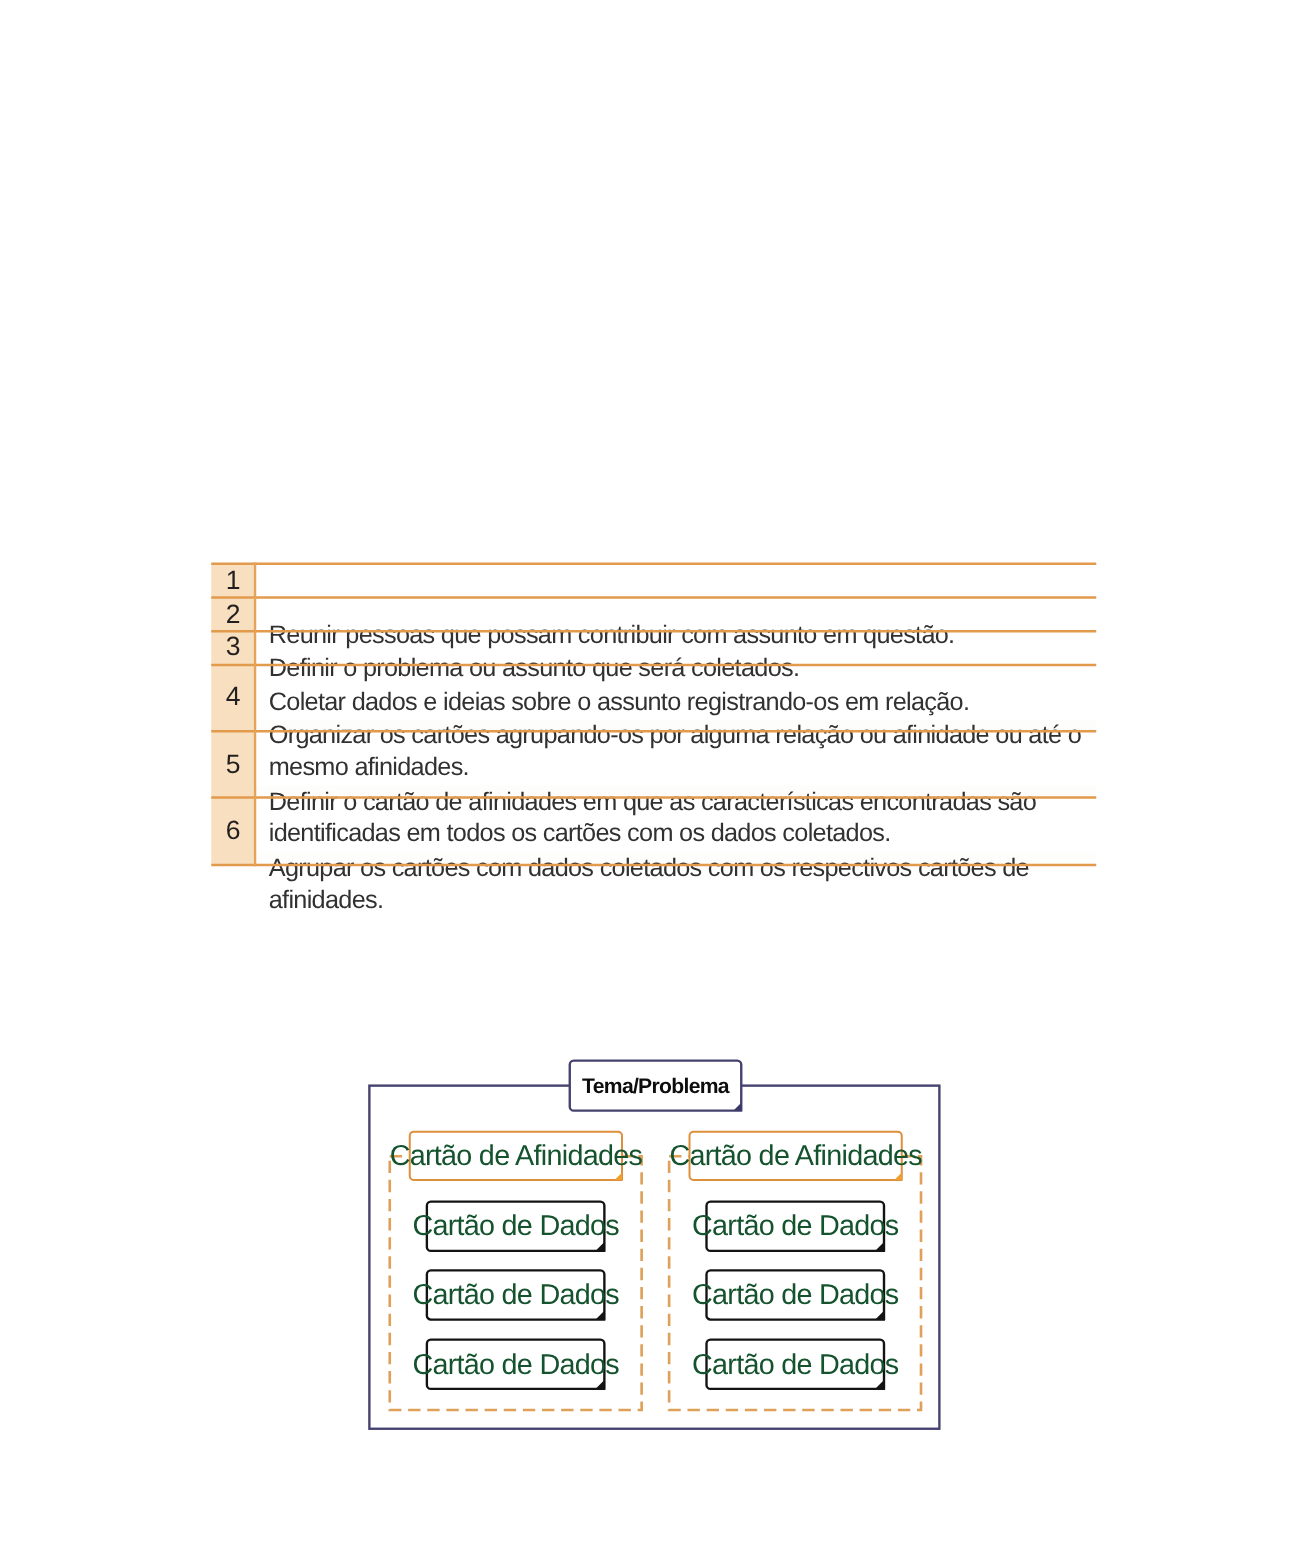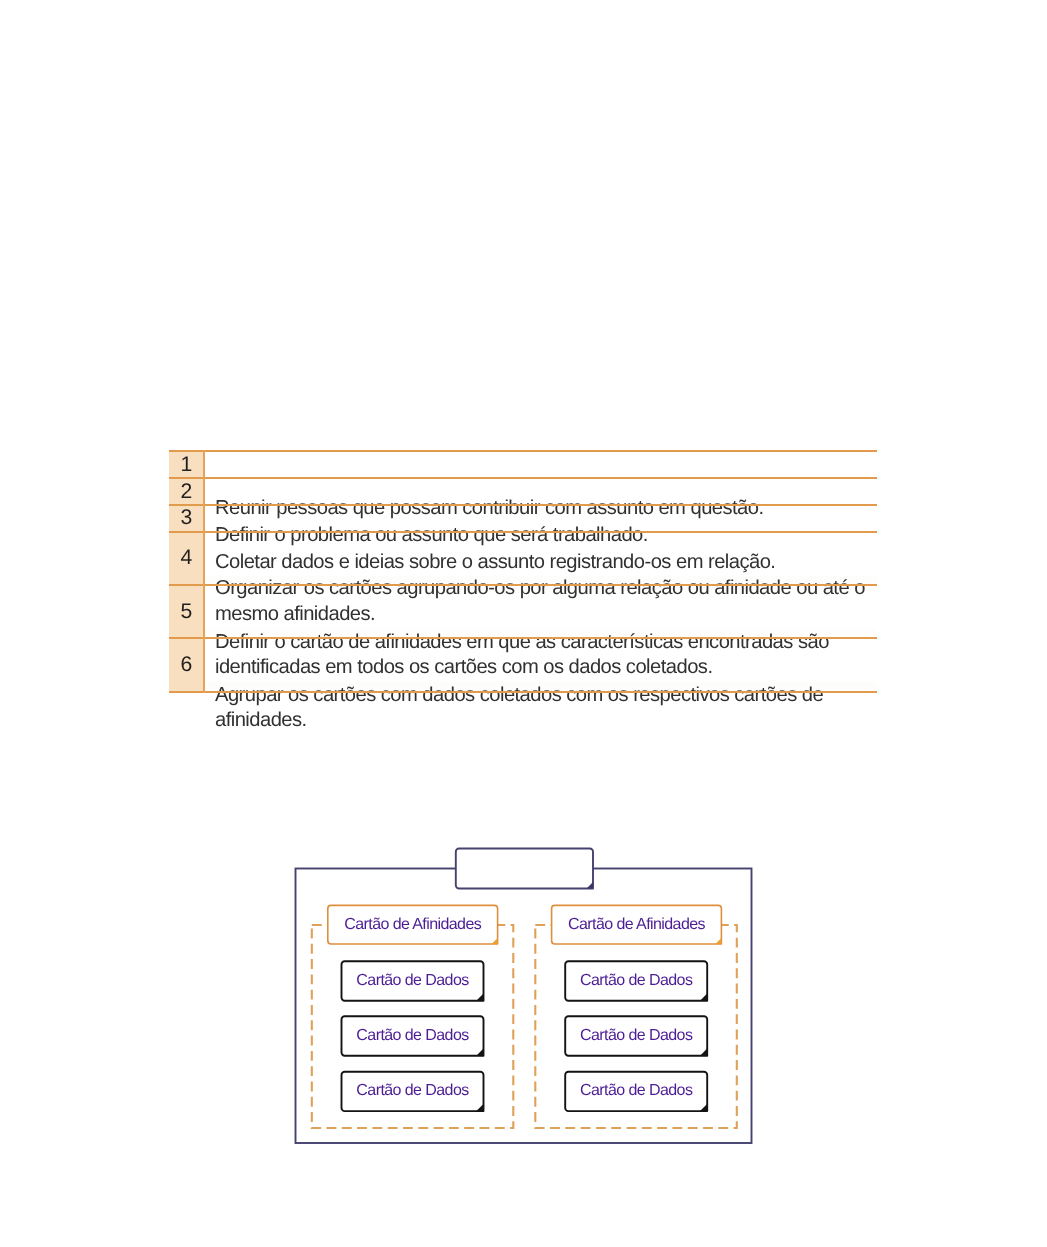--- a/index.html
+++ b/index.html
@@ -60,44 +60,44 @@
   
   .rule-h { position: absolute; left: 0; width: 708px; height: 2px; background: var(--table-border); }
   .rule-v { position: absolute; left: 33.6px; width: 1.8px; background: var(--table-rule-v, #e5a258); }
 
   
   .diagram { position: absolute; left: 0; top: 0; width: 1047px; height: 1247px; }
   .diagram svg { position: absolute; left: 0; top: 0; width: 1047px; height: 1247px; overflow: visible; }
   .dlabel {
     position: absolute;
     display: flex; align-items: center; justify-content: center;
-    color: #4c1d95;
+    color: #14532d;
     white-space: nowrap;
-    font-size: 16px;
+    font-size: 23px;
     letter-spacing: -0.58px;
   }
   .dlabel.title { font-weight: bold; font-size: 16.9px; letter-spacing: -0.55px; color: #0d0d0d; }
 </style>
 </head>
 <body>
 
 <div class="page">
 
   <div class="steps-table">
     <div id="steps-body">
         <div class="steps-row r1" style="top: 0px; height: 27px;">
           <div class="num-cell">1</div>
           <div class="txt-cell">
             <div class="txt-inner">Reunir pessoas que possam contribuir com assunto em questão.</div>
           </div>
         </div>
         <div class="steps-row r2" style="top: 27px; height: 26.5px;">
           <div class="num-cell">2</div>
           <div class="txt-cell">
-            <div class="txt-inner">Definir o problema ou assunto que será trabalhado.</div>
+            <div class="txt-inner">Definir o problema ou assunto que será coletados.</div>
           </div>
         </div>
         <div class="steps-row r3" style="top: 53.5px; height: 26.7px;">
           <div class="num-cell">3</div>
           <div class="txt-cell">
             <div class="txt-inner">Coletar dados e ideias sobre o assunto registrando-os em relação.</div>
           </div>
         </div>
         <div class="steps-row r4" style="top: 80.2px; height: 53.4px;">
           <div class="num-cell">4</div>
@@ -145,20 +145,21 @@
         <path d="M476.3,1055.7 L483.5,1048.5 L483.5,1055.7 Z" fill="#141414" stroke="none"></path>
         <path d="M344.7,1071.7 H480.3 A3.2,3.2 0 0 1 483.5,1074.9 V1111.1000000000001 H344.7 A3.2,3.2 0 0 1 341.5,1107.9 V1074.9 A3.2,3.2 0 0 1 344.7,1071.7 Z" fill="#ffffff" stroke="#131313" stroke-width="1.9" stroke-linejoin="round"></path>
         <path d="M476.3,1111.1000000000001 L483.5,1103.9 L483.5,1111.1000000000001 Z" fill="#141414" stroke="none"></path>
         <path d="M568.4000000000001,961.3 H704 A3.2,3.2 0 0 1 707.2,964.5 V1000.6999999999999 H568.4000000000001 A3.2,3.2 0 0 1 565.2,997.4999999999999 V964.5 A3.2,3.2 0 0 1 568.4000000000001,961.3 Z" fill="#ffffff" stroke="#131313" stroke-width="1.9" stroke-linejoin="round"></path>
         <path d="M700,1000.6999999999999 L707.2,993.4999999999999 L707.2,1000.6999999999999 Z" fill="#141414" stroke="none"></path>
         <path d="M568.4000000000001,1016.3 H704 A3.2,3.2 0 0 1 707.2,1019.5 V1055.7 H568.4000000000001 A3.2,3.2 0 0 1 565.2,1052.5 V1019.5 A3.2,3.2 0 0 1 568.4000000000001,1016.3 Z" fill="#ffffff" stroke="#131313" stroke-width="1.9" stroke-linejoin="round"></path>
         <path d="M700,1055.7 L707.2,1048.5 L707.2,1055.7 Z" fill="#141414" stroke="none"></path>
         <path d="M568.4000000000001,1071.7 H704 A3.2,3.2 0 0 1 707.2,1074.9 V1111.1000000000001 H568.4000000000001 A3.2,3.2 0 0 1 565.2,1107.9 V1074.9 A3.2,3.2 0 0 1 568.4000000000001,1071.7 Z" fill="#ffffff" stroke="#131313" stroke-width="1.9" stroke-linejoin="round"></path>
         <path d="M700,1111.1000000000001 L707.2,1103.9 L707.2,1111.1000000000001 Z" fill="#141414" stroke="none"></path>
       </svg>
+      <div class="dlabel title" style="left: 455.8px; top: 848.5px; width: 137.2px; height: 40px;">Tema/Problema</div>
       <div class="dlabel affinity" style="left: 327.8px; top: 905.4px; width: 169.8px; height: 38.6px;">Cartão de Afinidades</div>
       <div class="dlabel affinity" style="left: 551.6px; top: 905.4px; width: 169.8px; height: 38.6px;">Cartão de Afinidades</div>
       <div class="dlabel card" style="left: 341.5px; top: 961.3px; width: 142px; height: 39.4px;">Cartão de Dados</div>
       <div class="dlabel card" style="left: 341.5px; top: 1016.3px; width: 142px; height: 39.4px;">Cartão de Dados</div>
       <div class="dlabel card" style="left: 341.5px; top: 1071.7px; width: 142px; height: 39.4px;">Cartão de Dados</div>
       <div class="dlabel card" style="left: 565.2px; top: 961.3px; width: 142px; height: 39.4px;">Cartão de Dados</div>
       <div class="dlabel card" style="left: 565.2px; top: 1016.3px; width: 142px; height: 39.4px;">Cartão de Dados</div>
       <div class="dlabel card" style="left: 565.2px; top: 1071.7px; width: 142px; height: 39.4px;">Cartão de Dados</div>
     </div>
 

